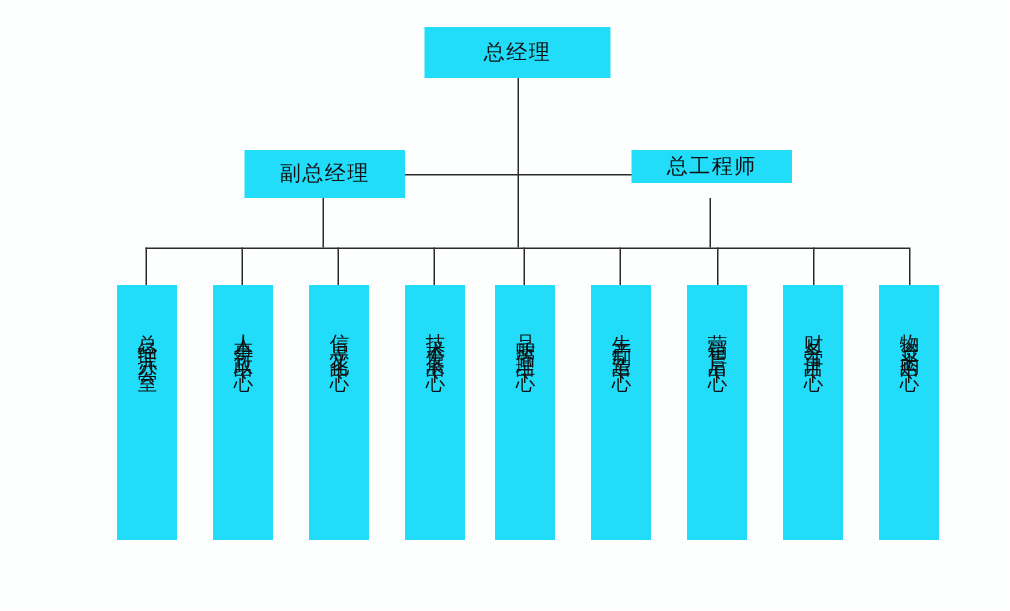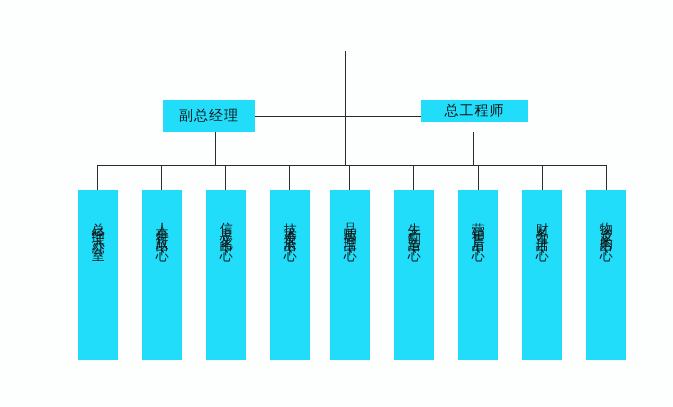--- a/index.html
+++ b/index.html
@@ -75,22 +75,25 @@
   <div class="line line-v" style="left:97px;  top:165px; height:25px;"></div>
   <div class="line line-v" style="left:161px; top:165px; height:25px;"></div>
   <div class="line line-v" style="left:225px; top:165px; height:25px;"></div>
   <div class="line line-v" style="left:289px; top:165px; height:25px;"></div>
   <div class="line line-v" style="left:349px; top:165px; height:25px;"></div>
   <div class="line line-v" style="left:413px; top:165px; height:25px;"></div>
   <div class="line line-v" style="left:478px; top:165px; height:25px;"></div>
   <div class="line line-v" style="left:542px; top:165px; height:25px;"></div>
   <div class="line line-v" style="left:606px; top:165px; height:25px;"></div>
 
+  <div class="node node-horizontal" style="left:283px; top:18px; width:124px; height:34px;">
+    <span>总经理</span>
+  </div>
 
-  <div class="node node-horizontal" style="left:163px; top:100px; width:92px; height:32px;">
+  <div class="node node-horizontal" style="left:163px; top:100px; width:107px; height:32px;">
     <span>副总经理</span>
   </div>
 
   <div class="node node-horizontal" style="left:421px; top:100px; width:107px; height:22px;">
     <span>总工程师</span>
   </div>
 
   <div class="node node-vertical" style="left:78px; top:190px; width:40px; height:170px;">
     <span class="vlabel">总经理办公室</span>
   </div>

